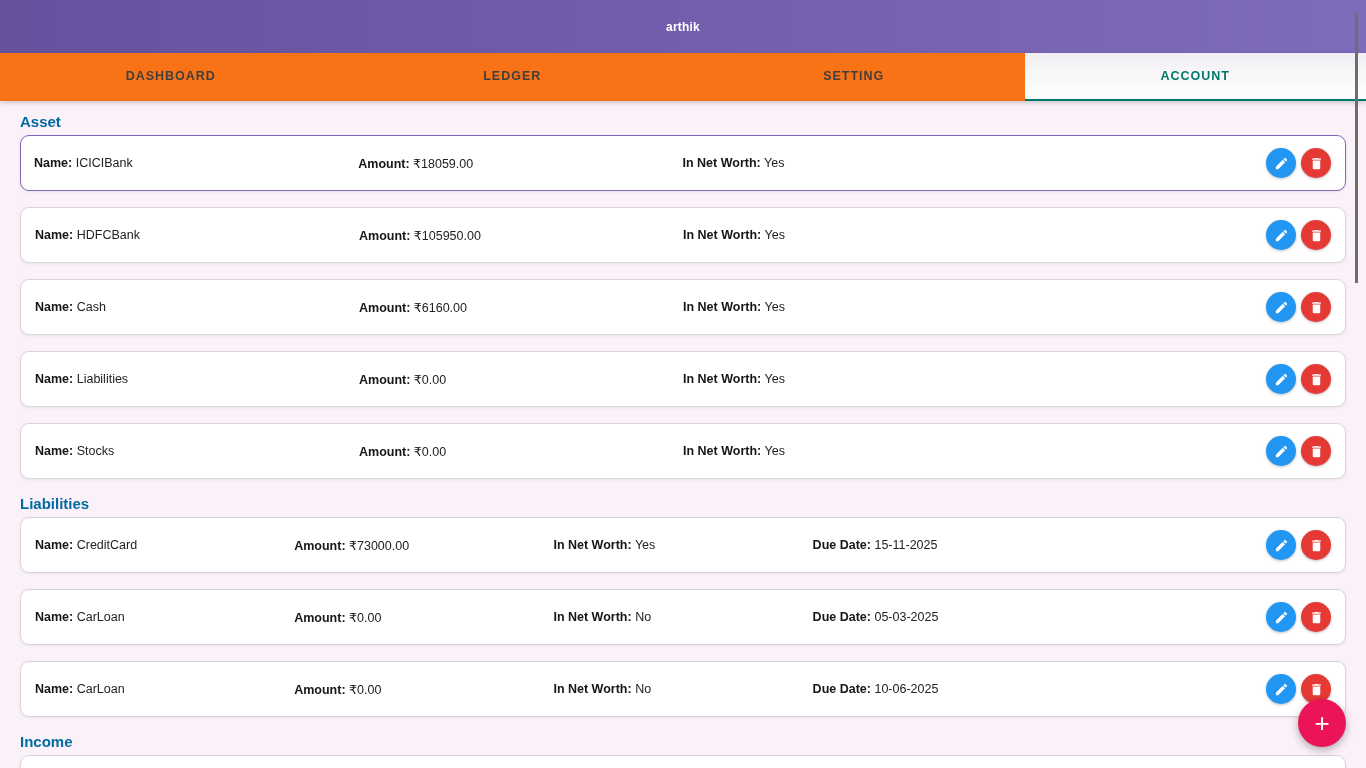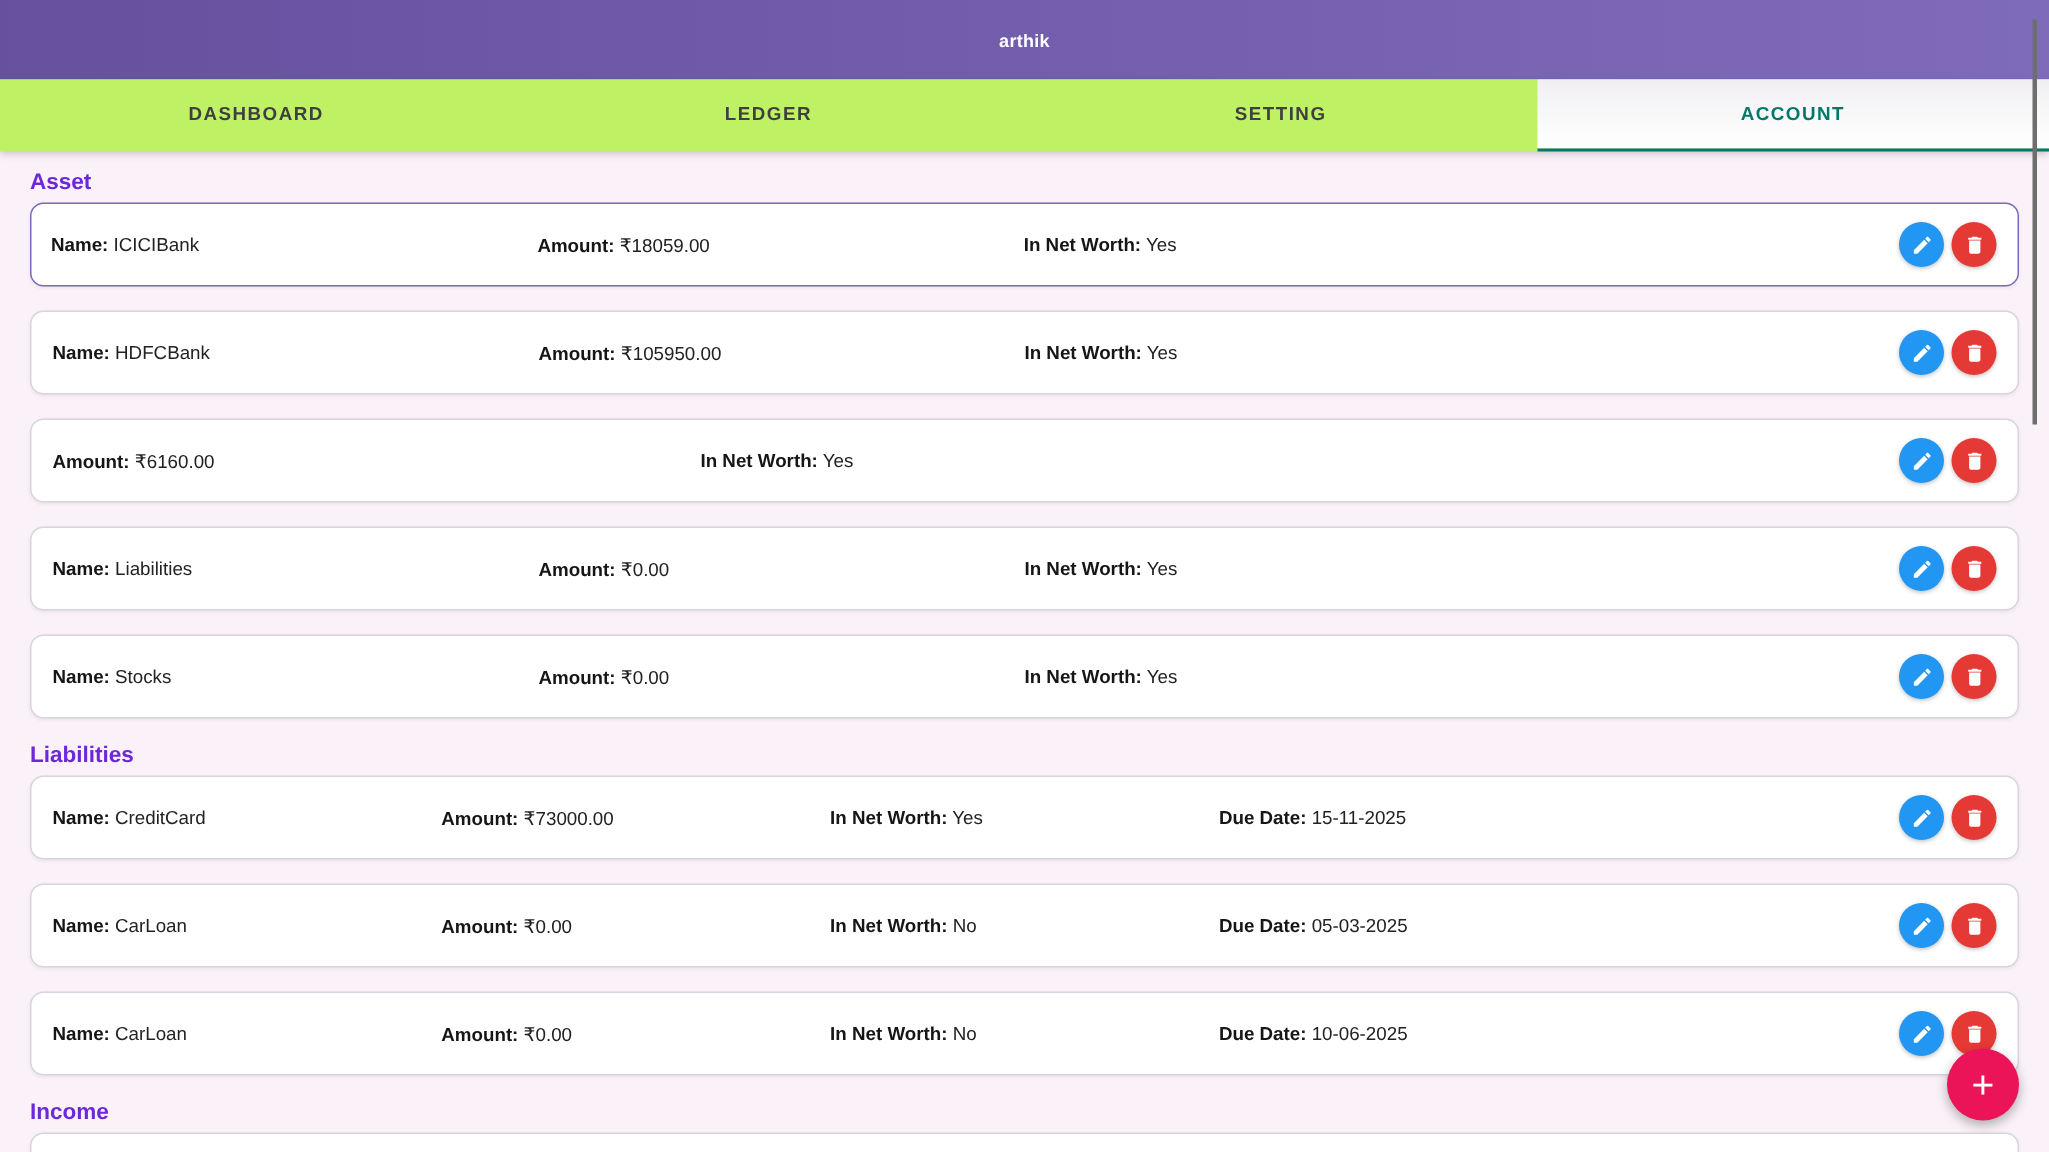--- a/index.html
+++ b/index.html
@@ -14,40 +14,40 @@
   
   header {
     height:53px;
     background:linear-gradient(90deg,var(--header_left,#66519f),var(--header_right,#7e6bba));
     display:flex; align-items:center; justify-content:center;
   }
   .app-title { color:#fff; font-size:12px; font-weight:bold; letter-spacing:.2px; }
 
   
   .tabbar {
-    height:48px; background:#bef264; display:flex;
+    height:48px; background:#f97316; display:flex;
     box-shadow:0 2px 5px rgba(0,0,0,.18);
     position:relative; z-index:2;
   }
   .tab {
     flex:1; display:flex; align-items:center; justify-content:center;
     font-size:12.5px; font-weight:bold; letter-spacing:1px;
     color:var(--tab_text,#3f3f3f); cursor:pointer; text-transform:uppercase;
     border-bottom:2px solid transparent;
   }
   .tab.active {
     color:var(--active_tab,#00796b);
     border-bottom:2px solid var(--active_tab,#00796b);
     background:linear-gradient(180deg,#f0eef2 0%,#fdfdfd 80%);
   }
 
   
   main { position:relative; z-index:1; }
   .section-title {
-    margin:12px 20px 5px; font-size:15px; font-weight:bold; color:#6d28d9;
+    margin:12px 20px 5px; font-size:15px; font-weight:bold; color:#0369a1;
   }
   .section-title.first { margin-top:12px; }
   .card {
     height:56px; margin:0 20px 16px; background:#fff;
     border:1px solid var(--card_border,#d9d4dd); border-radius:9px;
     display:flex; align-items:center; padding:0 14px;
     box-shadow:0 1px 3px rgba(0,0,0,.07);
   }
   .card.highlighted { border:1.5px solid var(--highlight_border,#7c68b8);padding-left:13px; }
   .field { flex:1; font-size:12.5px; color:#222; white-space:nowrap; overflow:hidden; }
@@ -123,20 +123,21 @@
             </svg>
           </button>
           <button class="icon-btn del">
             <svg viewBox="0 0 24 24">
               <path d="M6 19c0 1.1.9 2 2 2h8c1.1 0 2-.9 2-2V7H6v12zM19 4h-3.5l-1-1h-5l-1 1H5v2h14V4z"></path>
             </svg>
           </button>
         </div>
       </div>
       <div class="card">
+        <div class="field"><span class="lbl">Name:</span> <span class="val">Cash</span></div>
         <div class="field"><span class="lbl">Amount:</span> <span class="val">₹6160.00</span></div>
         <div class="field"><span class="lbl">In Net Worth:</span> <span class="val">Yes</span></div>
         <div class="actions">
           <button class="icon-btn edit">
             <svg viewBox="0 0 24 24">
               <path d="M3 17.25V21h3.75L17.81 9.94l-3.75-3.75L3 17.25zM20.71 7.04c.39-.39.39-1.02 0-1.41l-2.34-2.34c-.39-.39-1.02-.39-1.41 0l-1.83 1.83 3.75 3.75 1.83-1.83z"></path>
             </svg>
           </button>
           <button class="icon-btn del">
             <svg viewBox="0 0 24 24">

